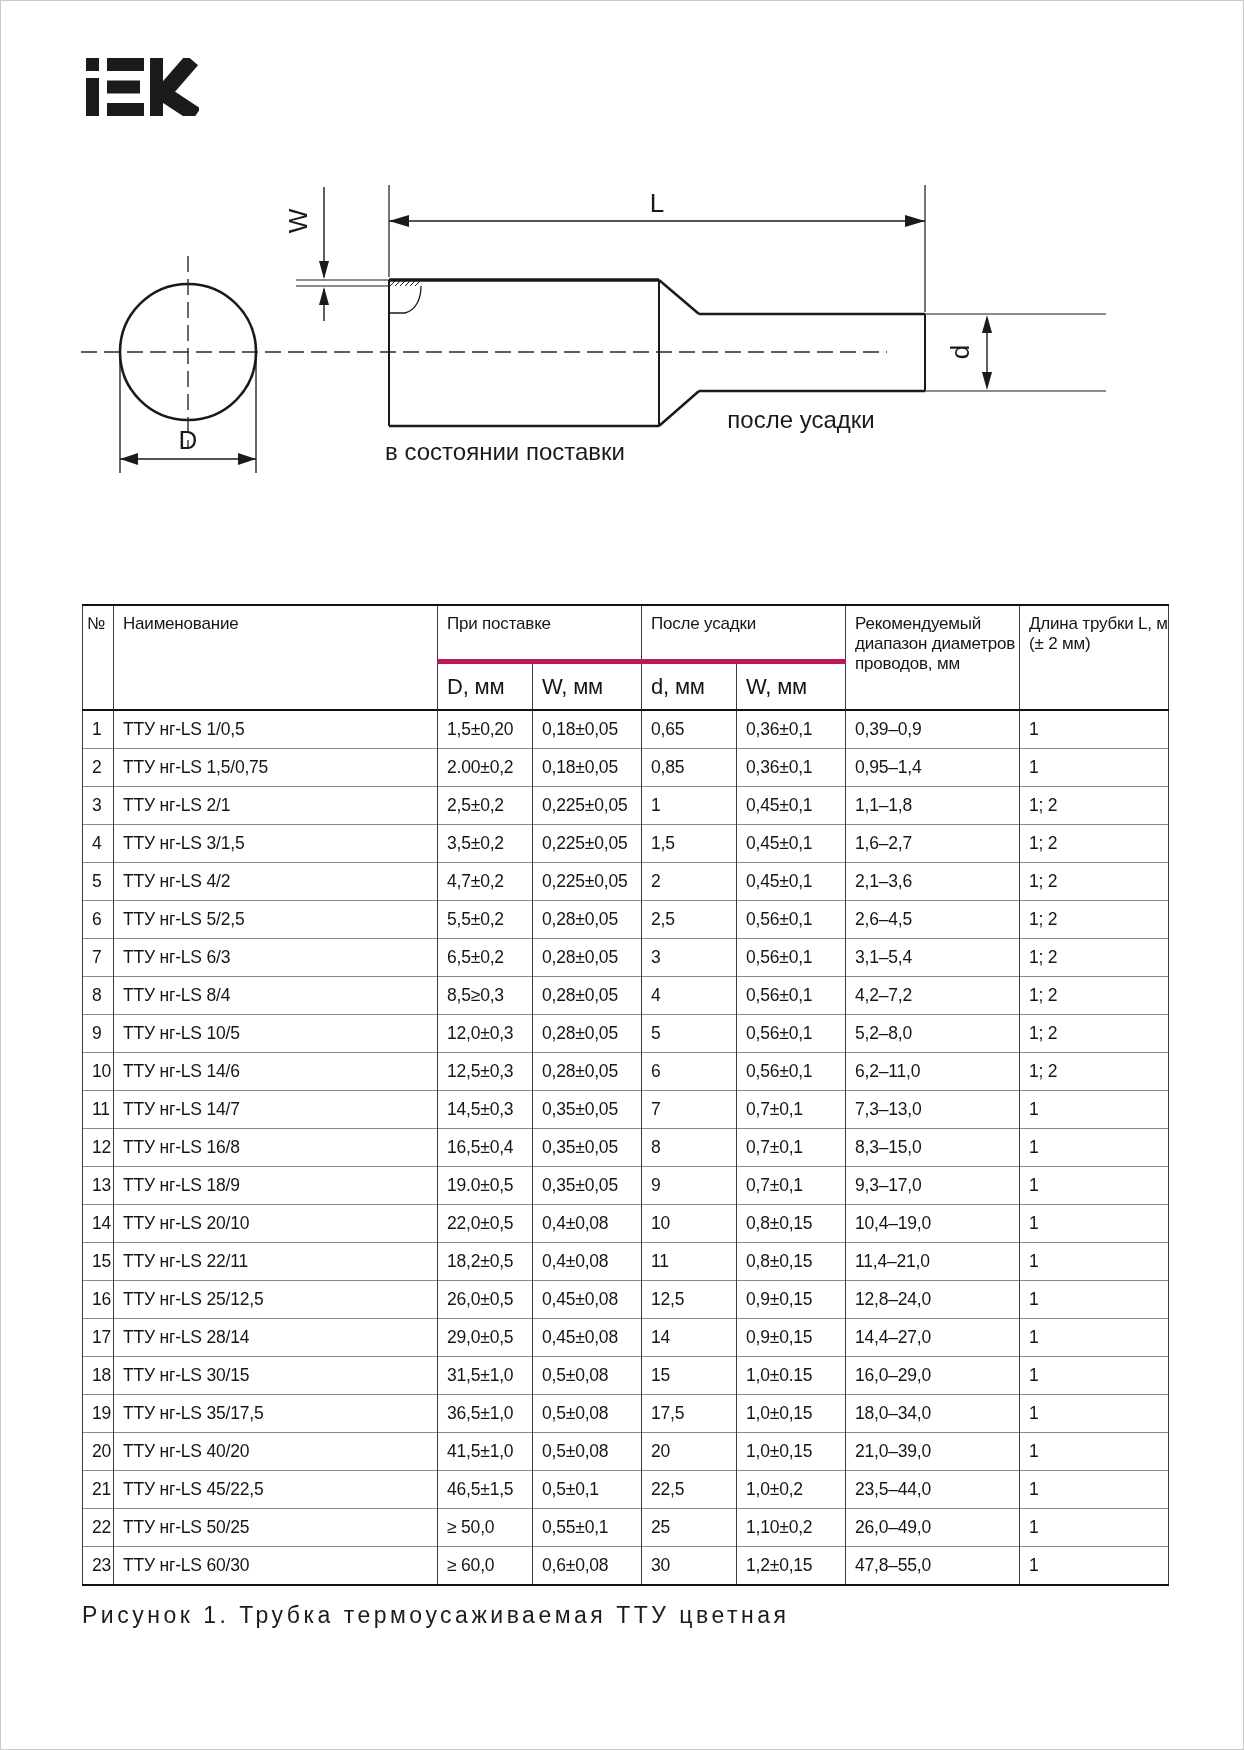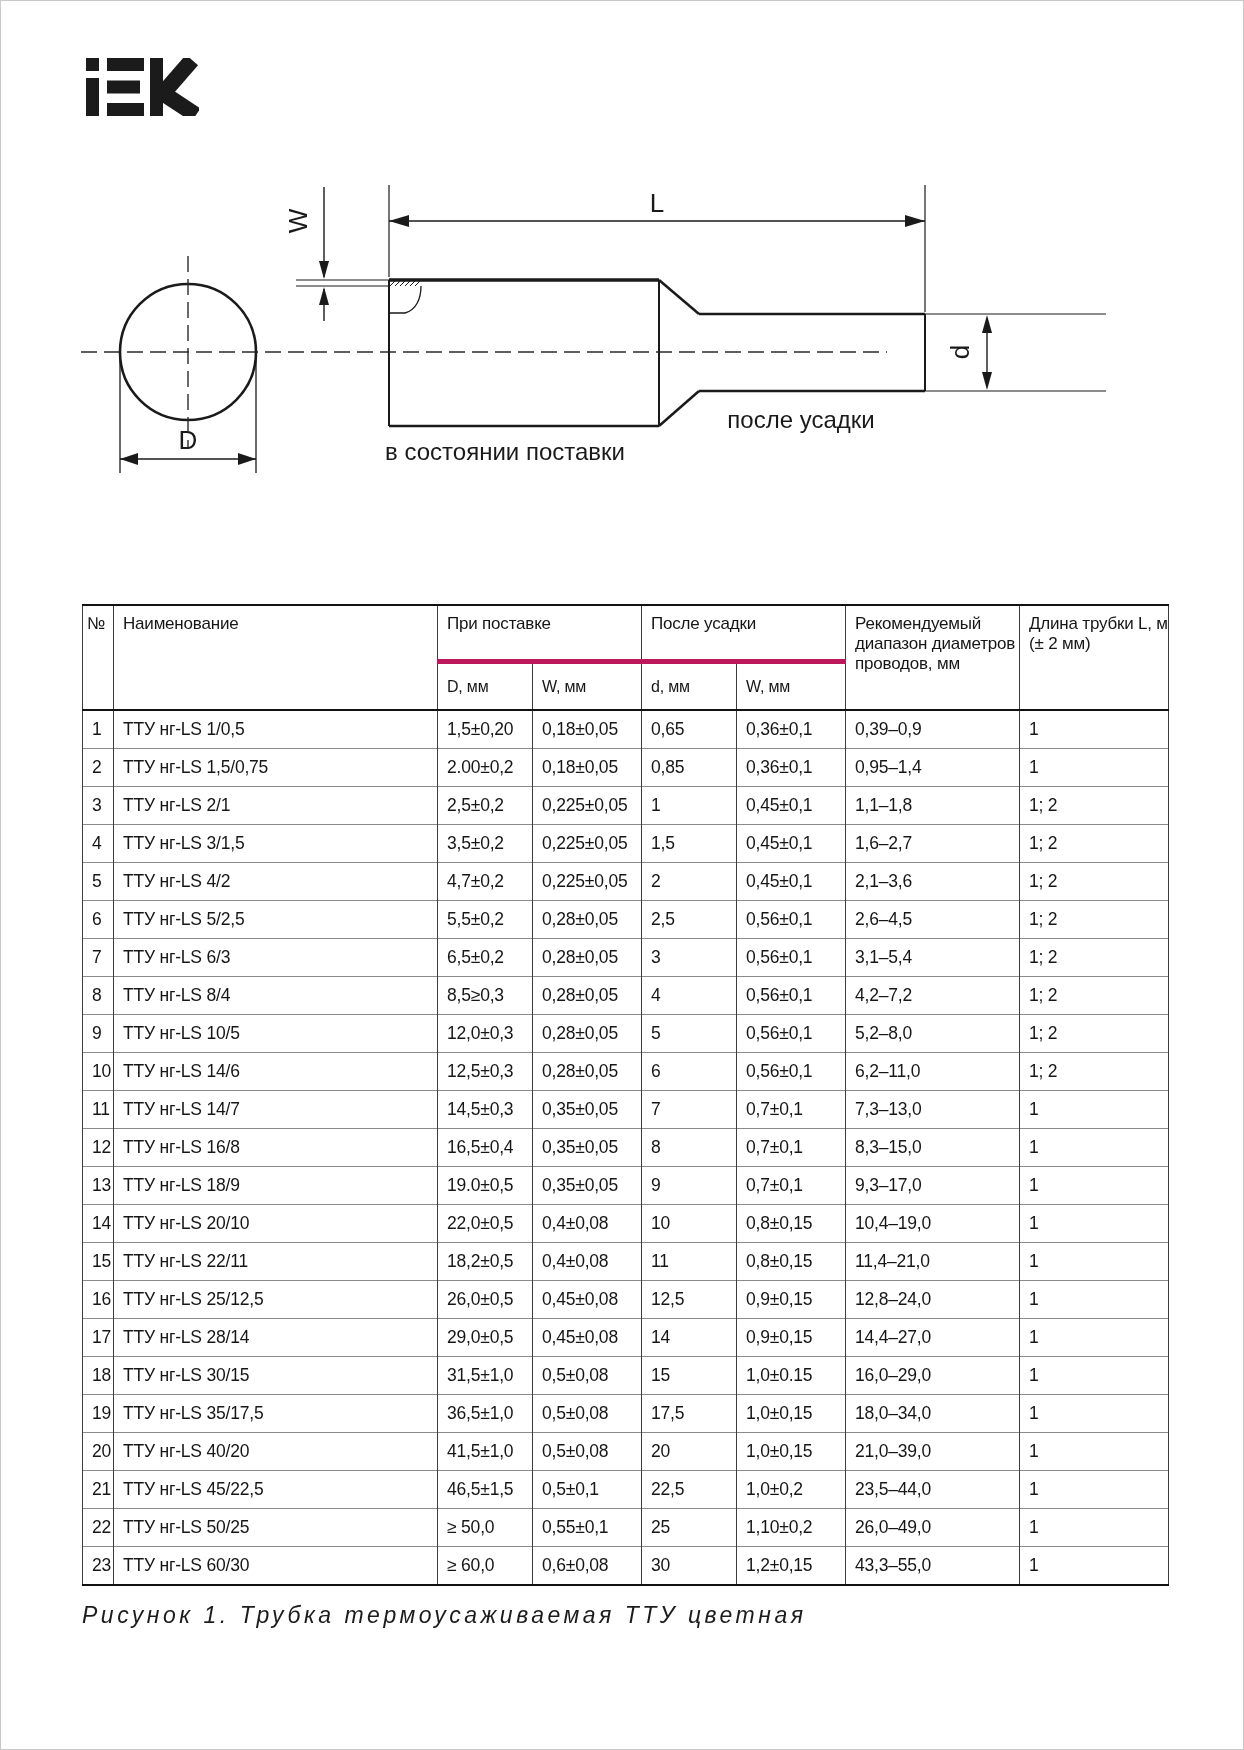--- a/index.html
+++ b/index.html
@@ -36,29 +36,28 @@
     border-right:1px solid #3c3c3c;
     padding:0 0 0 9px;
     text-align:left;
     font-weight:normal;
     overflow:hidden;
     white-space:normal;
   }
   thead tr.main th{height:45px;vertical-align:top;padding-top:8px;line-height:1.18;font-size:17px;}
   thead tr.main th[colspan]{border-bottom:5px solid #be185d;}
   thead tr.main th[rowspan]{border-bottom:2.5px solid #111;}
-  thead tr.sub th{height:45px;vertical-align:middle;border-bottom:2.5px solid #111;font-size:16px;}
+  thead tr.sub th{height:45px;vertical-align:middle;border-bottom:2.5px solid #111;font-size:22px;}
   tbody td{height:37px;vertical-align:middle;border-top:1px solid #8a8a8a;}
   tbody tr:first-child td{border-top:none;}
   td.c-num{text-align:center;padding:0 2px;}
   .caption{
     position:absolute;left:81px;top:1601px;
     font-size:23px;letter-spacing:3.5px;color:#1c1c1c;
     white-space:nowrap;
-    font-style:italic;
   }
 </style>
 </head>
 <body>
 
 <div class="page">
 
   <div class="logo" aria-label="iEK">
     <svg width="113" height="58" viewBox="0 0 113 58">
       <g fill="#1b1b1b">
@@ -387,21 +386,21 @@
           <td>26,0–49,0</td>
           <td>1</td>
         </tr>
         <tr>
           <td class="c-num">23</td>
           <td>ТТУ нг-LS 60/30</td>
           <td>≥ 60,0</td>
           <td>0,6±0,08</td>
           <td>30</td>
           <td>1,2±0,15</td>
-          <td>43,3–55,0</td>
+          <td>47,8–55,0</td>
           <td>1</td>
         </tr>
       </tbody>
   </table>
 
   <div class="caption">Рисунок 1. Трубка термоусаживаемая ТТУ цветная</div>
 
 </div>
 
 </body></html>

